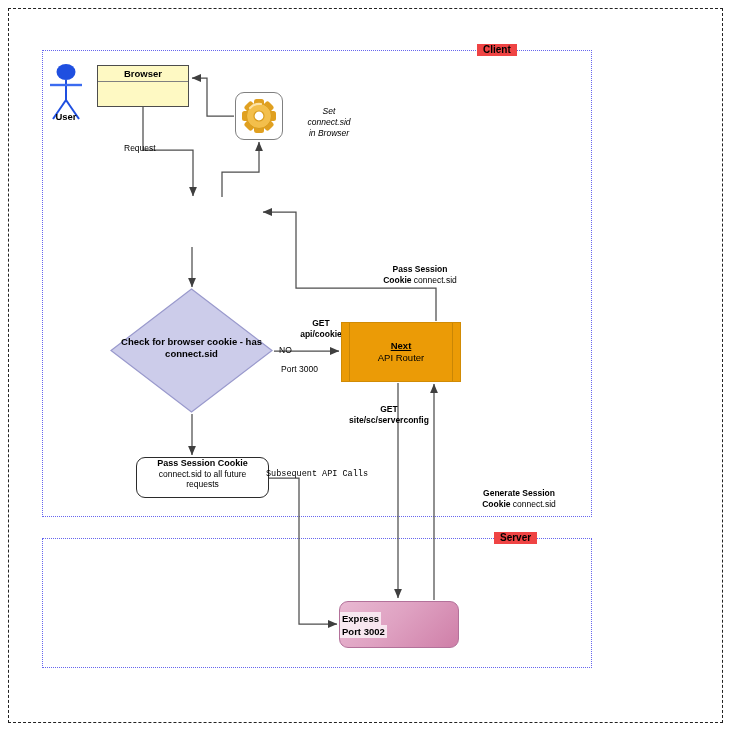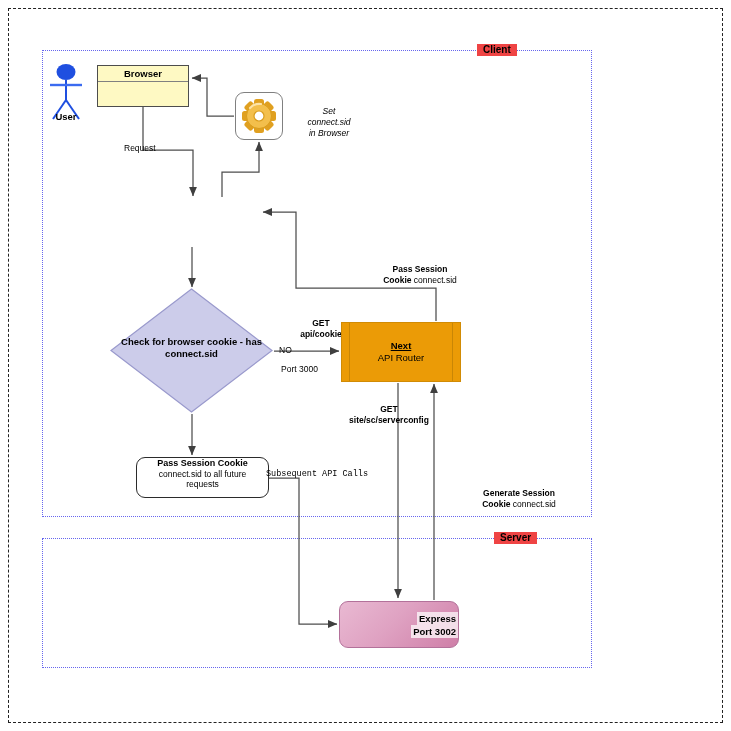--- a/index.html
+++ b/index.html
@@ -207,21 +207,21 @@
     left: 339px;
     top: 601px;
     width: 120px;
     height: 47px;
     background: linear-gradient(135deg, #e9b9d2 0%, #dfa2c2 45%, #cf7fa8 100%);
     border: 1.2px solid #b3719a;
     border-radius: 9px;
     box-sizing: border-box;
     display: flex;
     flex-direction: column;
-    align-items: flex-end;
+    align-items: flex-start;
     justify-content: center;
     font-size: 9.5px;
     line-height: 13px;
     font-weight: bold;
     color: #000000;
   }
   .express-box span { background: rgba(255,255,255,0.72); padding: 0 2px; }
 
   
   .edge-label {

